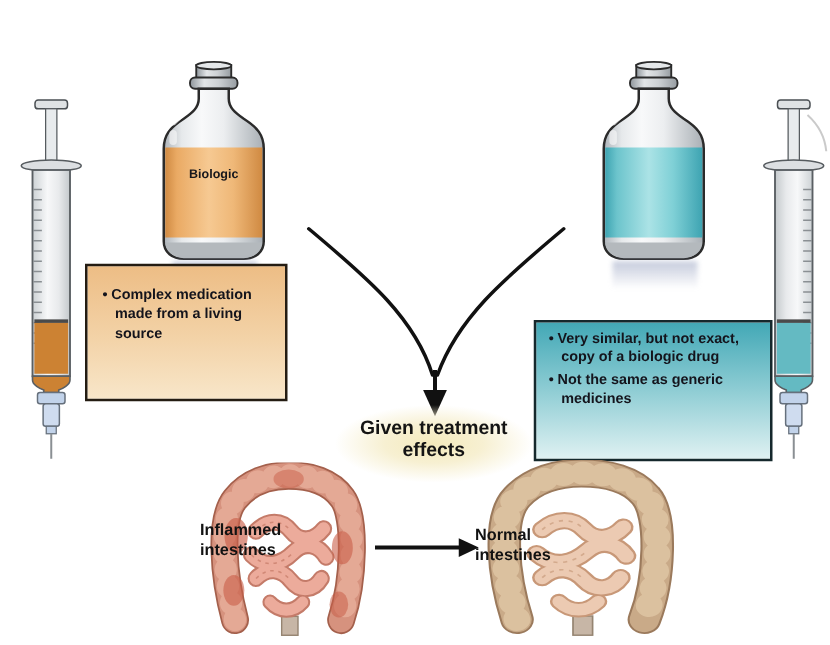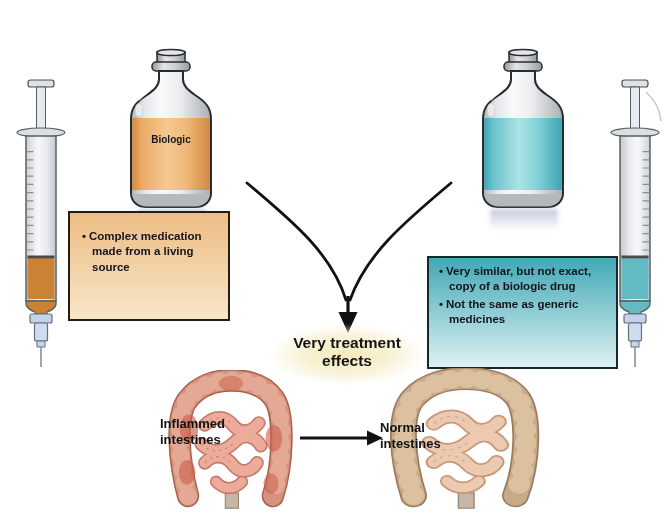--- a/index.html
+++ b/index.html
@@ -161,21 +161,21 @@
     <path d="M451,183 C402,224 366,255 350,300" fill="none" stroke="#111" stroke-width="2.8" stroke-linecap="round"></path>
     <line x1="348" y1="296" x2="348" y2="317" stroke="#111" stroke-width="3.2"></line>
     <polygon points="348,333 338.5,312 357.5,312" fill="#111"></polygon>
     <path d="M646,92 C656,101 660,110 661,121" fill="none" stroke="#b3b3b3" stroke-width="1.6" opacity="0.7"></path>
     <line x1="300" y1="438" x2="368" y2="438" stroke="#111" stroke-width="3.2"></line>
     <polygon points="383,438 367,430.5 367,445.5" fill="#111"></polygon>
   </svg>
 
   <div class="abs glow"></div>
   <div class="abs center-caption">
-    <div>Very treatment</div>
+    <div>Given treatment</div>
     <div>effects</div>
   </div>
 
   <div class="abs" style="left:160px;top:370px;width:140px;height:142px">
     <svg width="140" height="142" viewBox="0 0 150 150" preserveAspectRatio="none">
       <path d="M30,133 C20,96 16,48 30,31 C42,16 60,11 76,11 C94,11 112,16 122,30 C134,46 132,100 121,133" fill="none" stroke="#a4604c" stroke-width="24" stroke-linecap="round"></path>
       <path d="M30,133 C20,96 16,48 30,31 C42,16 60,11 76,11 C94,11 112,16 122,30 C134,46 132,100 121,133" fill="none" stroke="#d6927e" stroke-width="21" stroke-linecap="round"></path>
       <path d="M30,133 C20,96 16,48 30,31 C42,16 60,11 76,11 C94,11 112,16 122,30 C134,46 132,100 121,133" fill="none" stroke="#e5ab97" stroke-width="19" stroke-linecap="round" stroke-dasharray="0.8 13.5" opacity="0.95"></path>
       <rect x="70" y="130" width="14" height="16" fill="#c7b6a6" stroke="#958471" stroke-width="1.2"></rect>
       <path d="M48,58 C58,48 70,48 78,58 C86,68 98,66 106,56" fill="none" stroke="#c47b69" stroke-width="14.5" stroke-linecap="round"></path>

